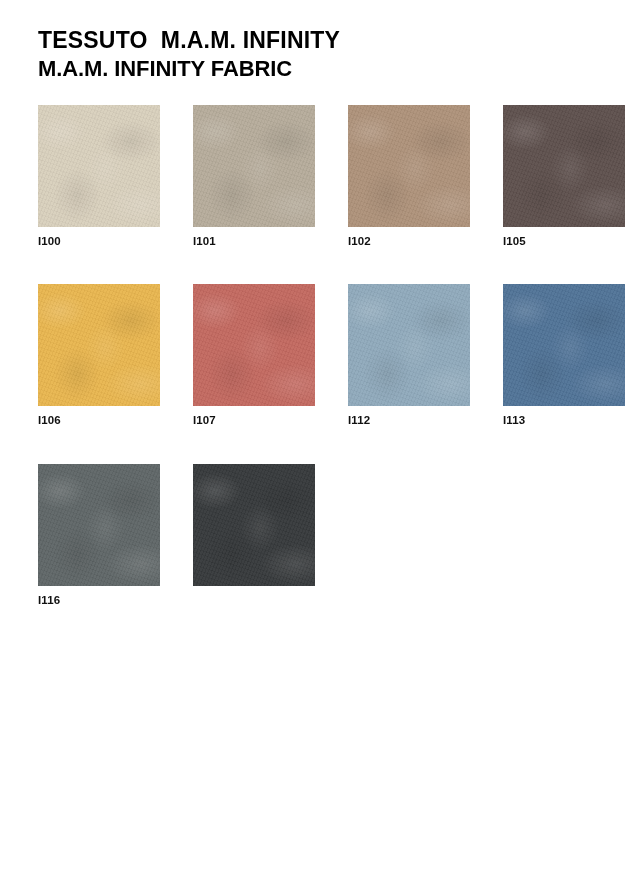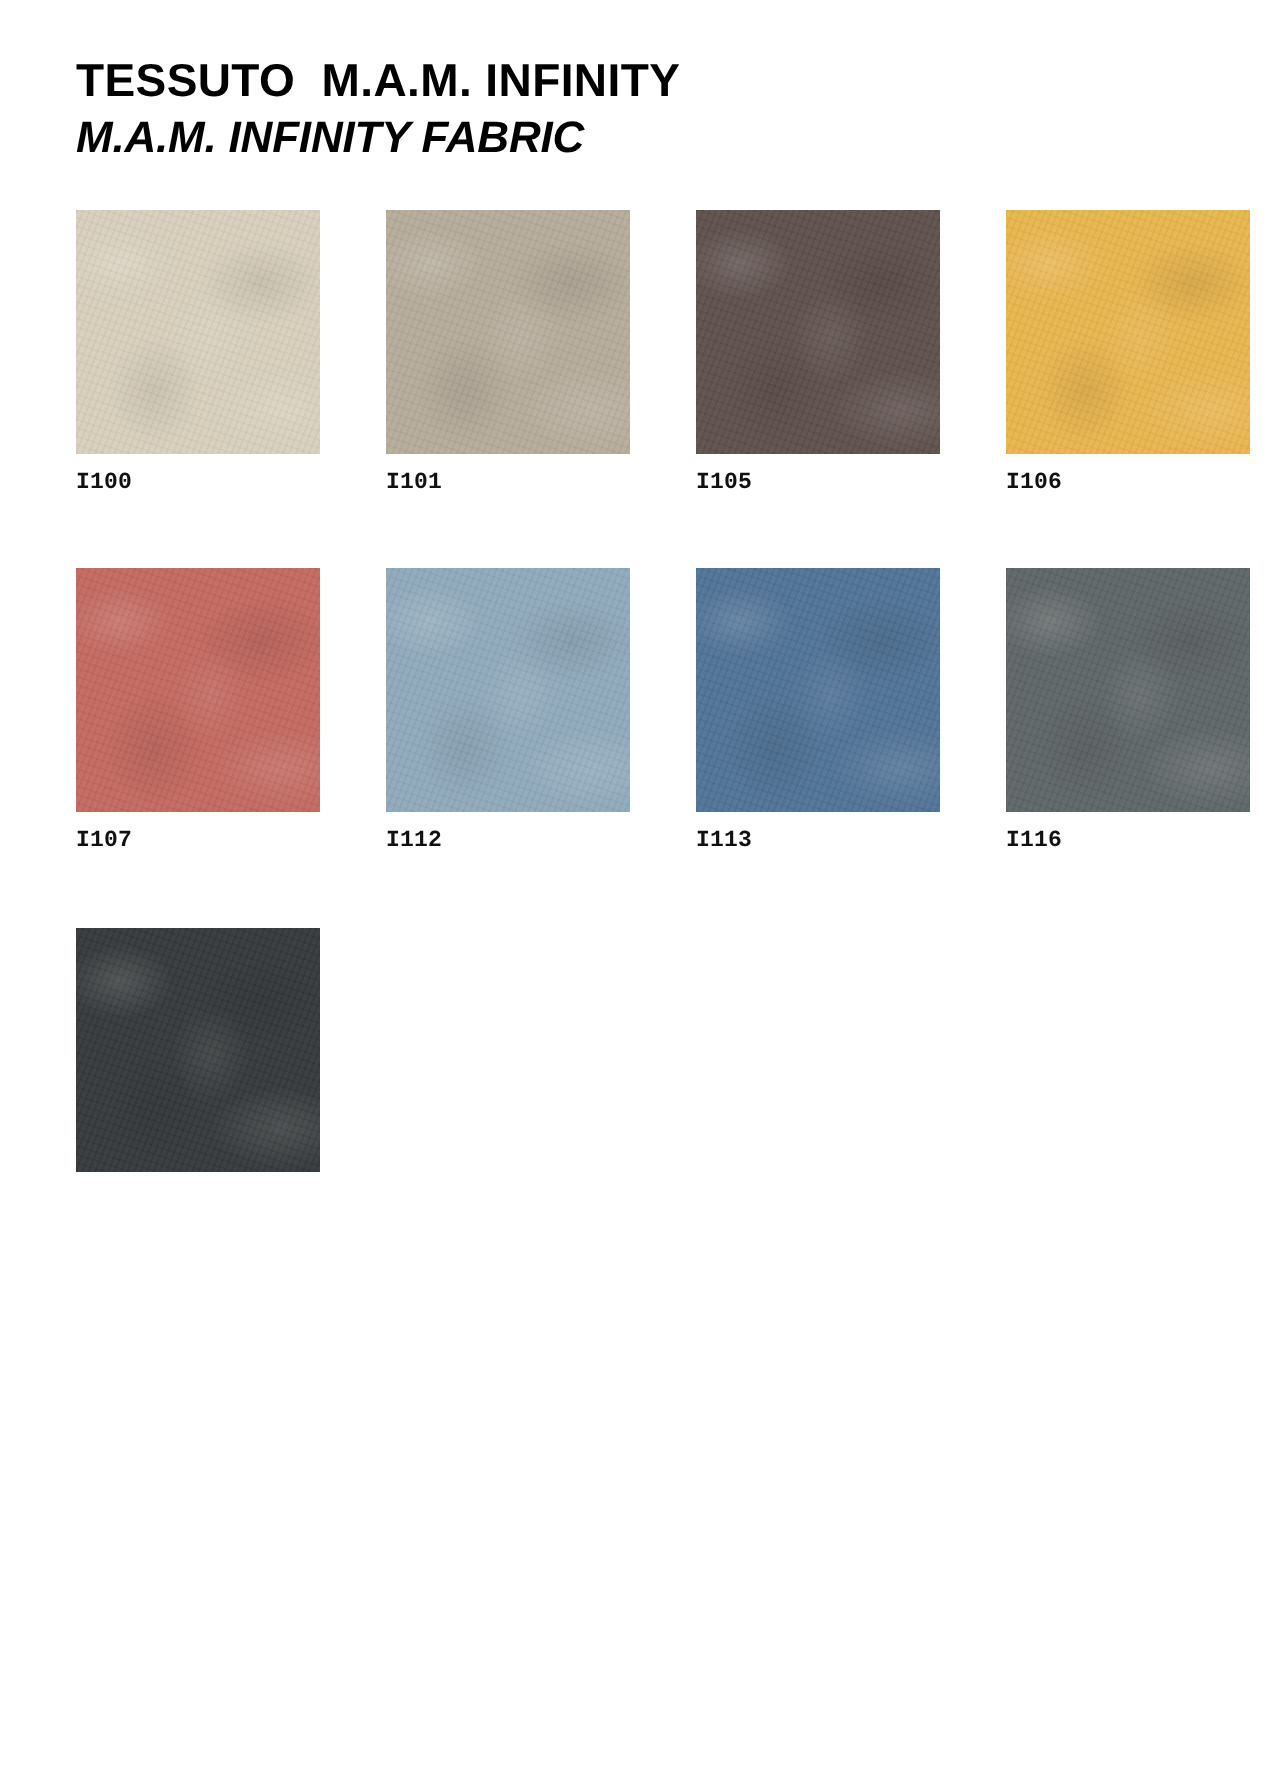--- a/index.html
+++ b/index.html
@@ -33,21 +33,20 @@
     font-weight: bold;
     letter-spacing: 0.2px;
     color: #000000;
     line-height: 1.22;
     margin: 0;
     white-space: pre;
   }
   .title-en {
     font-size: 22px;
     font-weight: bold;
-    font-style: italic;
     letter-spacing: -0.1px;
     color: #000000;
     line-height: 1.22;
     margin: 2px 0 0 0;
     white-space: pre;
   }
 
   
   .swatch-grid {
     display: grid;
@@ -89,41 +88,44 @@
     opacity: 0.85;
     pointer-events: none;
   }
   .swatch-label {
     font-size: 11.5px;
     font-weight: bold;
     color: #111111;
     letter-spacing: 0.1px;
     margin-top: 9px;
     line-height: 1;
-    font-family: Liberation Mono, monospace;
   }
 </style>
 </head>
 <body>
 
 <div class="page">
 
   <div class="heading-block">
     <div class="title-it">TESSUTO  M.A.M. INFINITY</div>
     <div class="title-en">M.A.M. INFINITY FABRIC</div>
   </div>
 
   <div class="swatch-grid">
       <div class="swatch-cell">
         <div class="swatch-chip" style="background-color: rgb(216, 207, 188);"></div>
         <div class="swatch-label">I100</div>
       </div>
       <div class="swatch-cell">
         <div class="swatch-chip" style="background-color: rgb(181, 171, 154);"></div>
         <div class="swatch-label">I101</div>
+      </div>
+      <div class="swatch-cell">
+        <div class="swatch-chip" style="background-color: rgb(173, 145, 121);"></div>
+        <div class="swatch-label">I102</div>
       </div>
       <div class="swatch-cell">
         <div class="swatch-chip" style="background-color: rgb(93, 79, 76);"></div>
         <div class="swatch-label">I105</div>
       </div>
       <div class="swatch-cell">
         <div class="swatch-chip" style="background-color: rgb(232, 181, 78);"></div>
         <div class="swatch-label">I106</div>
       </div>
       <div class="swatch-cell">

